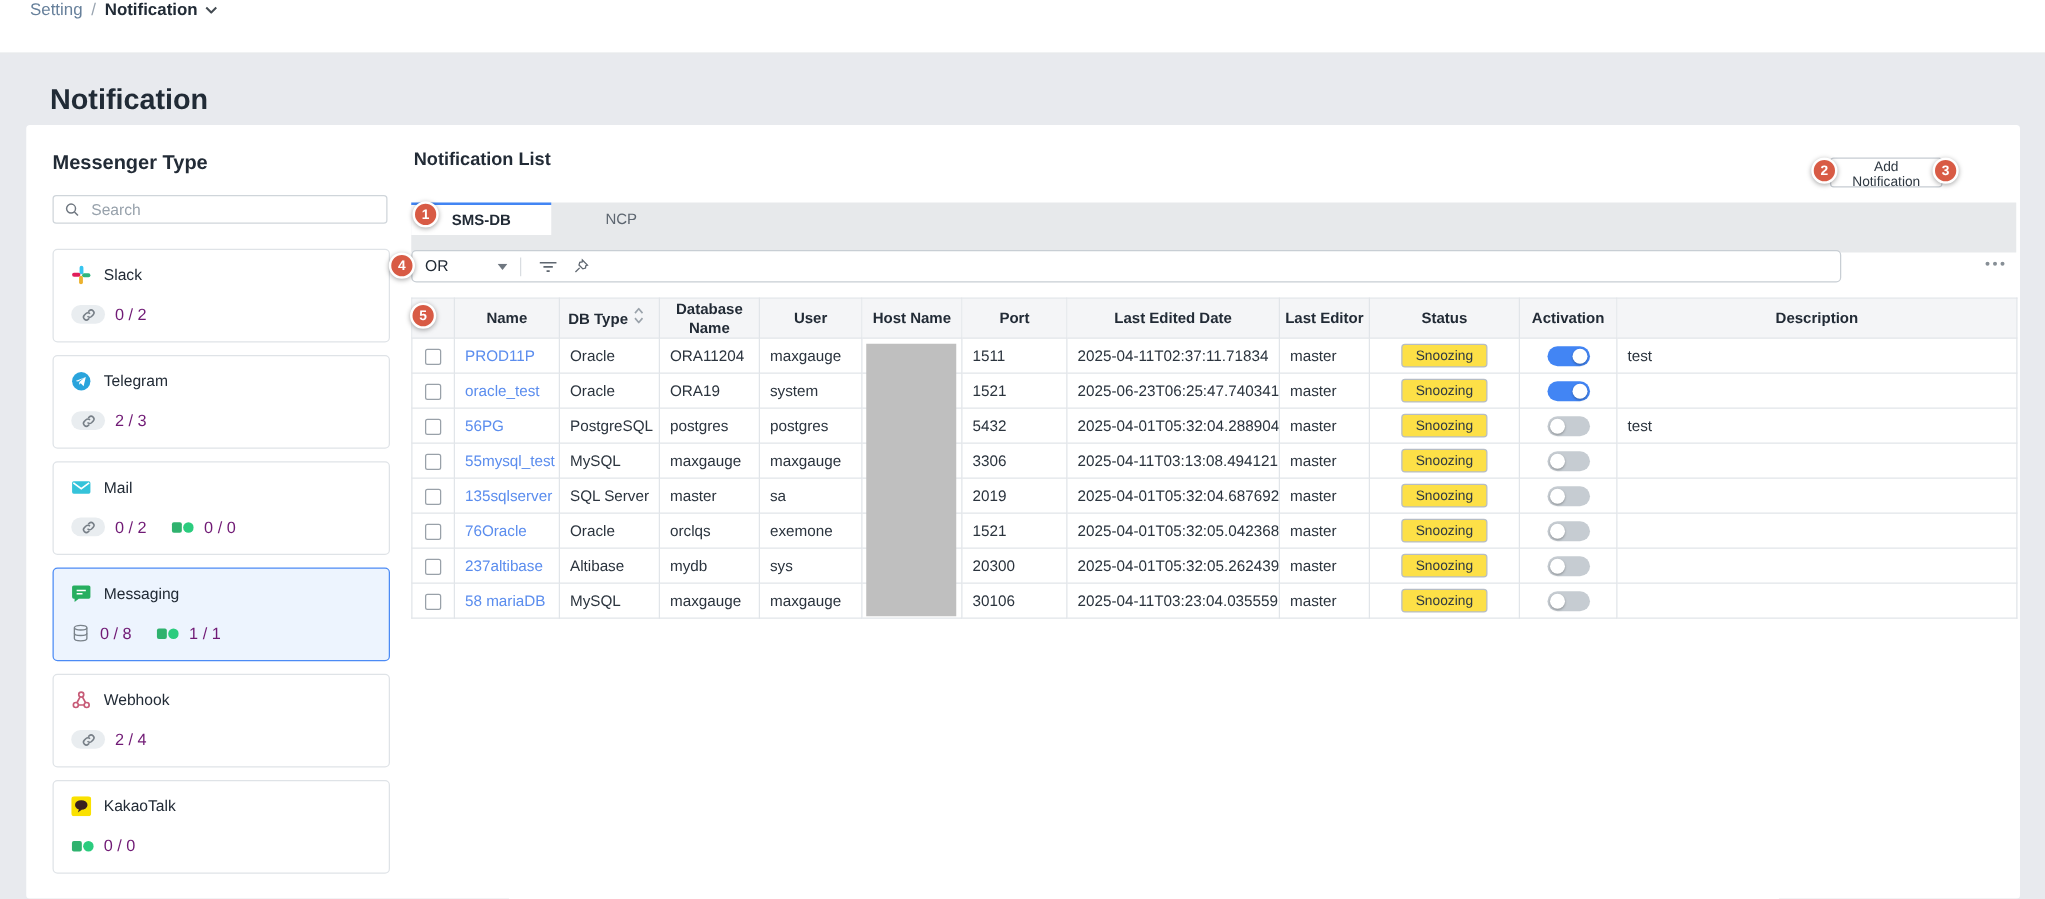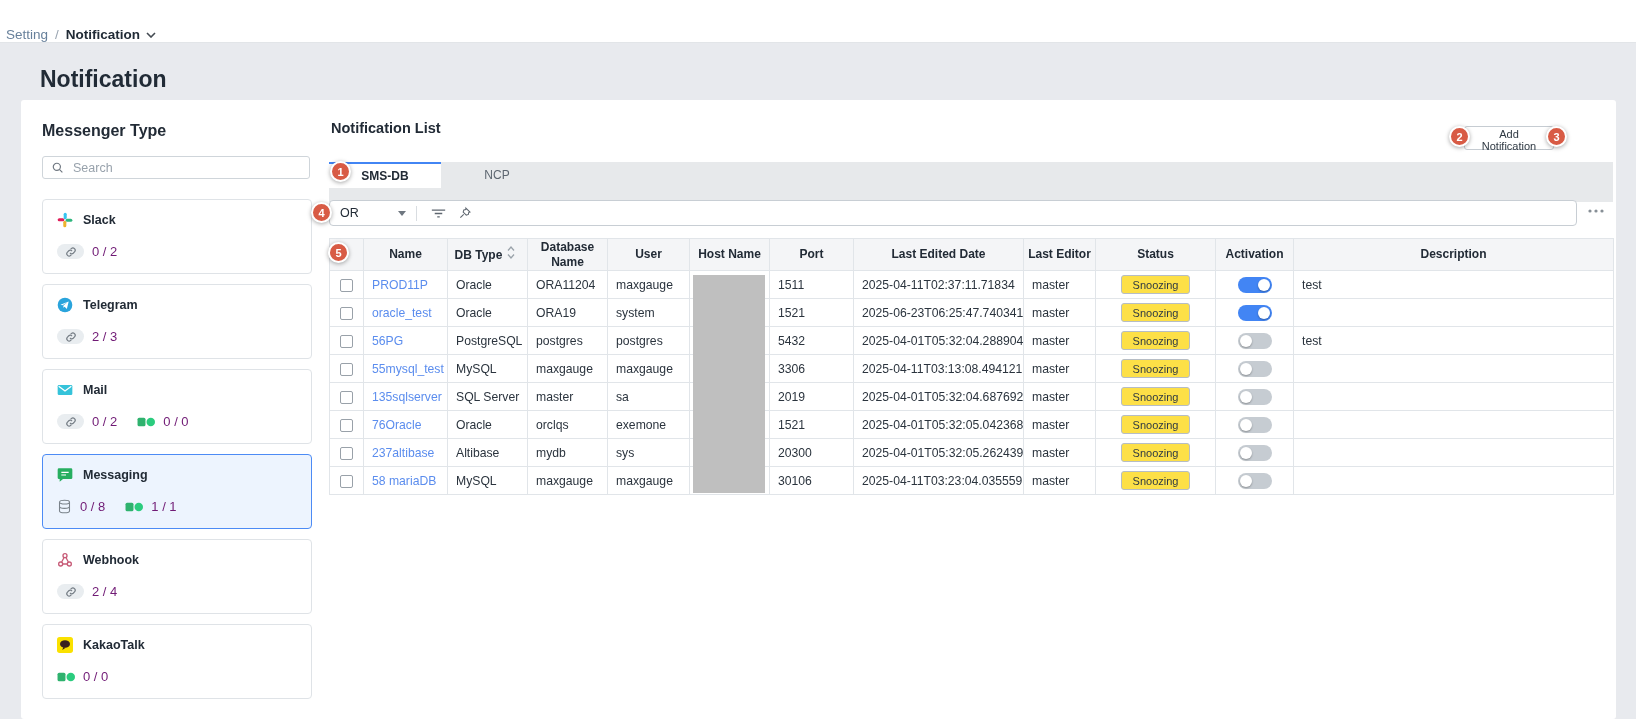--- a/index.html
+++ b/index.html
@@ -6,56 +6,56 @@
     --accent:#4285F4; --badge-red:#D85B45; --link-blue:#5B8DEE;
     --toggle-off:#C6CCD2; --sel-bg:#EDF4FE; --sel-border:#4C8BF5; --redact:#BFBFBF;
   }
   *{box-sizing:border-box}
   html,body{margin:0;padding:0;background:#E8EAEE;font-family:"Liberation Sans","DejaVu Sans",sans-serif}
   #app{position:relative;width:1636px;height:719px;background:#E8EAEE;overflow:hidden}
   .ic{display:inline-flex;align-items:center;justify-content:center;line-height:0}
 
   
   .topbar{position:absolute;left:0;top:0;width:1636px;height:43px;background:#fff;border-bottom:1px solid #E2E5E8;z-index:2}
-  .breadcrumb{display:flex;align-items:flex-end;height:100%;padding-left:6px;gap:7px;font-size:13.5px}
+  .breadcrumb{display:flex;align-items:flex-start;height:100%;padding-left:24px;gap:7px;font-size:13.5px}
   .bc-section{color:#67809B;cursor:pointer}
   .bc-sep{color:#9AA5B1}
   .bc-current{color:#212B36;font-weight:700;display:flex;align-items:center;gap:6px;cursor:pointer}
 
   .page-title{position:absolute;left:40px;top:66px;margin:0;font-size:23px;font-weight:700;color:#212B36;z-index:2}
   .panel{position:absolute;left:21px;top:100px;width:1595px;height:619px;background:#fff;border-radius:3px;z-index:1}
 
   
   .sb-title{position:absolute;left:42px;top:122px;font-size:16px;font-weight:700;color:#222B36;z-index:2}
   .search{position:absolute;left:42px;top:156px;width:268px;height:23px;border:1px solid #CFD5DA;border-radius:3px;background:#fff;display:flex;align-items:center;padding:0 8px;gap:7px;z-index:2}
   .search input{border:none;outline:none;flex:1;font-size:12.5px;font-family:inherit;color:#333;background:transparent}
   .search input::placeholder{color:#98A2AC}
   .m-list{position:absolute;left:42px;top:199px;width:270px;z-index:2}
   .m-card{height:75px;border:1px solid #DFE3E7;border-radius:4px;background:#fff;margin-bottom:10px;position:relative;cursor:pointer}
   .m-card.selected{border:1.5px solid var(--sel-border);background:var(--sel-bg)}
   .m-head{position:absolute;left:14px;top:12px;display:flex;align-items:center;gap:10px}
-  .m-label{font-size:12.5px;font-weight:700;color:#222B36}
+  .m-label{font-size:12.5px;font-weight:400;color:#222B36}
   .m-stats{position:absolute;left:14px;top:44px;display:flex;align-items:center;gap:20px}
   .m-stat{display:flex;align-items:center;gap:8px}
   .pill{width:27px;height:15px;border-radius:8px;background:#E9EDF0;display:inline-flex;align-items:center;justify-content:center}
   .m-val{font-size:13px;color:#701a75}
 
   
   .main-title{position:absolute;left:331px;top:120px;font-size:14.5px;font-weight:700;color:#222B36;z-index:2}
   .btn{position:absolute;top:126px;height:24px;font-size:11px;font-family:inherit;border-radius:3px;cursor:pointer;z-index:2}
   .btn.add{left:1464px;width:90px;border:1px solid #C6CCD2;background:#fff;color:#2F3943}
   .btn.delete{left:1641px;width:52px;border:1px solid #8b5cf6;background:#FAFBFC;color:#B3BAC1;cursor:default}
 
   
   .tabstrip{position:absolute;left:329px;top:162px;width:1284px;height:40px;background:#E7E9EB;display:flex;z-index:2}
   .tab{width:112px;height:26px;display:flex;align-items:center;justify-content:center;font-size:12px;color:#5D6670;cursor:pointer}
   .tab.active{background:#fff;border-top:2px solid var(--accent);font-weight:700;color:#222B36}
 
   
-  .filterbar{position:absolute;left:329px;top:200px;width:1248px;height:26px;border:1px solid #C8CED4;border-radius:4px;background:#fff;display:flex;align-items:center;z-index:2}
+  .filterbar{position:absolute;left:329px;top:200px;width:1144px;height:26px;border:1px solid #C8CED4;border-radius:4px;background:#fff;display:flex;align-items:center;z-index:2}
   .op-select{display:flex;align-items:center;justify-content:space-between;width:84px;padding:0 8px 0 10px;font-size:12.5px;color:#222B36;cursor:pointer}
   .vdiv{width:1px;height:15px;background:#D9DDE1;margin:0 2px}
   .fbtn{margin-left:12px;cursor:pointer}
   .more{position:absolute;left:1588px;top:209px;cursor:pointer;z-index:2}
 
   
   .tablewrap{position:absolute;left:329px;top:238px;width:1284px;z-index:2}
   table{border-collapse:collapse;table-layout:fixed;width:100%;border:1px solid #D3D8DD}
   th,td{border:1px solid #E1E5E9;overflow:hidden;white-space:nowrap}
   thead th{background:#F4F5F7;height:32px;font-size:12px;color:#222B36;text-align:center;vertical-align:middle;line-height:1.2;white-space:normal;font-weight:700;padding:0 4px}

